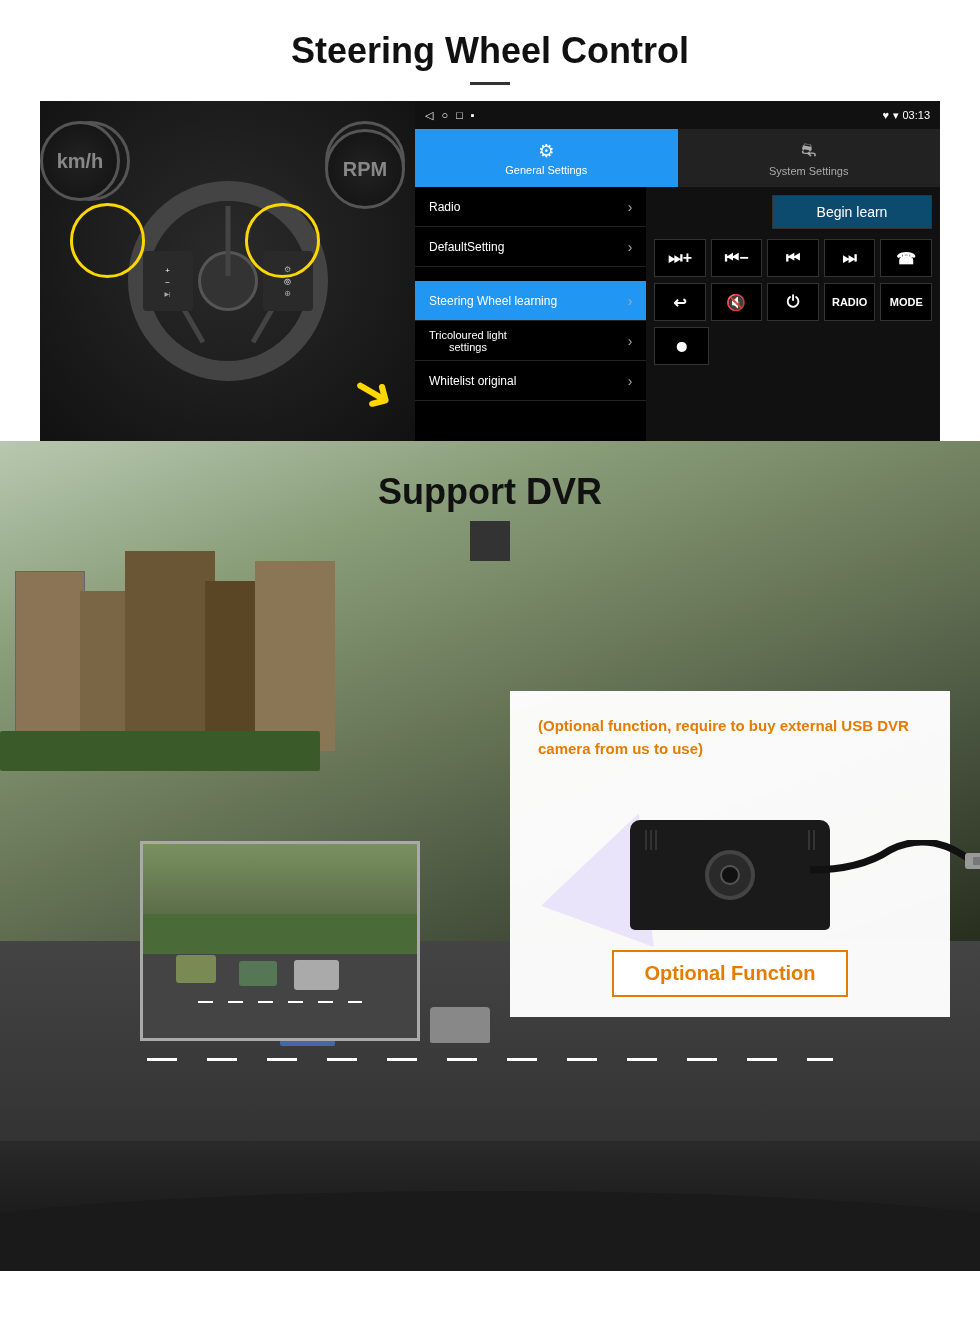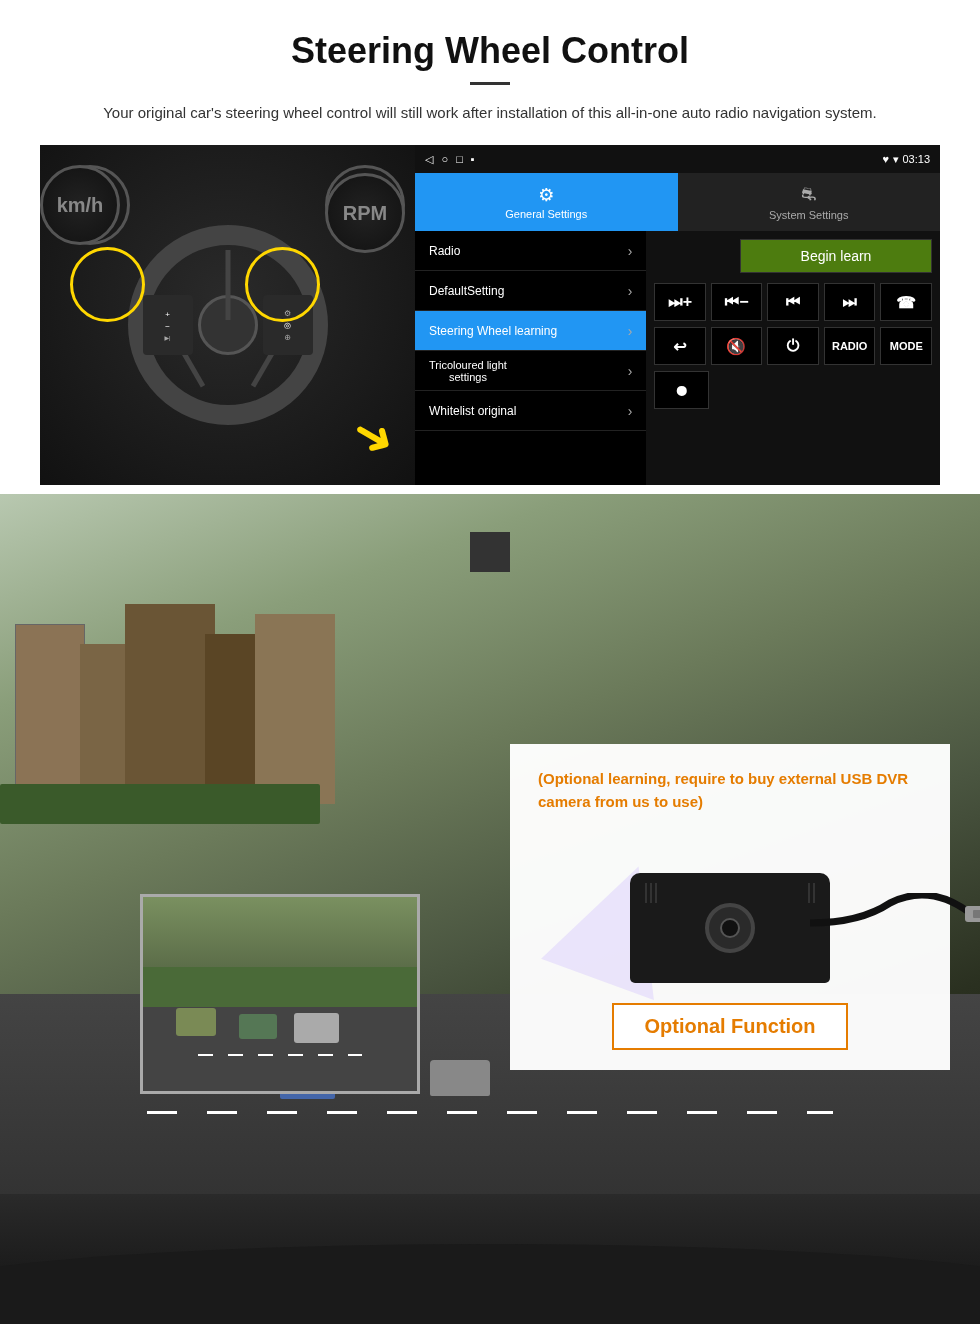--- a/index.html
+++ b/index.html
@@ -5,21 +5,21 @@
     * { box-sizing: border-box; margin: 0; padding: 0; }
     body {
       width: 980px;
       font-family: Arial, sans-serif;
       background: #fff;
       overflow-x: hidden;
     }
 
     
     .section1 {
-      padding: 30px 40px 9px;
+      padding: 30px 40px 0;
       text-align: center;
     }
     .section1 h1 {
       font-size: 36px;
       font-weight: 900;
       color: #111;
       margin-bottom: 10px;
     }
     .section1 .divider {
       width: 40px;
@@ -126,45 +126,46 @@
       display: flex;
       align-items: center;
       justify-content: space-between;
       padding: 0 14px;
       color: #fff;
       font-size: 12px;
       border-bottom: 1px solid #222;
     }
     .menu-item.active {
       background: #2196F3;
+      margin-top: 14px;
     }
     .menu-item-text { font-size: 11px; text-align: center; }
     .menu-chevron { color: #aaa; font-size: 14px; }
 
     
     .controls-panel {
       background: #111;
       display: flex;
       flex-direction: column;
       padding: 8px;
       gap: 6px;
     }
     .begin-learn-row {
       display: flex;
       justify-content: flex-end;
       margin-bottom: 4px;
     }
     .begin-learn-btn {
-      background: #4d7c0f;
+      background: #0c4a6e;
       border: 1px solid #333;
       color: #fff;
       padding: 8px 24px;
       font-size: 14px;
       cursor: pointer;
-      width: 192px;
+      width: 160px;
       text-align: center;
     }
     .ctrl-row {
       display: flex;
       gap: 5px;
     }
     .ctrl-btn {
       background: #000;
       border: 1px solid #333;
       color: #fff;
@@ -295,21 +296,20 @@
       background: linear-gradient(180deg, #2a2a2a 0%, #111 100%);
       position: relative;
     }
   </style>
 </head>
 <body>
 
 <div class="section1">
   <h1>Steering Wheel Control</h1>
   <div class="divider"></div>
-  <p class="subtitle">Your original car's steering wheel control will still work after installation of this all-in-one auto radio navigation system.</p>
 
   <div class="steering-composite">
 
     <div class="steering-left">
       <div class="sw-bg">
 
         <div style="position:absolute;top:20px;left:10px;width:80px;height:80px;border-radius:50%;border:3px solid #555;background:#1a1a1a;"></div>
         <div style="position:absolute;top:20px;right:10px;width:80px;height:80px;border-radius:50%;border:3px solid #555;background:#1a1a1a;"></div>
         <div style="position:absolute;top:20px;left:0;width:80px;height:80px;border-radius:50%;border:3px solid #555;background:radial-gradient(#222,#111);display:flex;align-items:center;justify-content:center;color:#888;font-size:20px;font-weight:bold;">km/h</div>
         <div style="position:absolute;top:28px;right:10px;width:80px;height:80px;border-radius:50%;border:3px solid #555;background:radial-gradient(#222,#111);display:flex;align-items:center;justify-content:center;color:#888;font-size:20px;font-weight:bold;">RPM</div>
@@ -424,20 +424,21 @@
         </div>
       </div>
     </div>
   </div>
 </div>
 
 <div class="section2">
   <div class="dvr-bg">
 
     <div class="dvr-title-area">
+      <h2>Support DVR</h2>
       <div class="dvr-title-area divider" style="width:40px;height:3px;background:#333;margin:8px auto 0;"></div>
     </div>
 
     <div class="dvr-scene">
 
       <div style="position:absolute;top:130px;left:15px;width:70px;height:180px;background:#8B7355;border:1px solid #666;"></div>
       <div style="position:absolute;top:150px;left:80px;width:50px;height:160px;background:#7a6545;"></div>
       <div style="position:absolute;top:110px;left:125px;width:90px;height:200px;background:#6a5535;"></div>
       <div style="position:absolute;top:140px;left:205px;width:60px;height:170px;background:#5a4525;"></div>
       <div style="position:absolute;top:120px;left:255px;width:80px;height:190px;background:#8a7555;"></div>
@@ -460,21 +461,21 @@
 
         <div style="position:absolute;bottom:55px;left:12%;width:40px;height:28px;background:#7a8a55;border-radius:3px;"></div>
         <div style="position:absolute;bottom:52px;left:35%;width:38px;height:25px;background:#557755;border-radius:3px;"></div>
         <div style="position:absolute;bottom:48px;left:55%;width:45px;height:30px;background:#aaa;border-radius:3px;"></div>
 
         <div style="position:absolute;top:70px;left:0;width:100%;height:40px;background:#4a6a38;"></div>
       </div>
     </div>
 
     <div class="dvr-info-card">
-      <p class="optional-text">(Optional learning, require to buy external USB DVR camera from us to use)</p>
+      <p class="optional-text">(Optional function, require to buy external USB DVR camera from us to use)</p>
 
       <div class="dvr-camera-area">
 
         <div style="position:absolute;left:20px;bottom:0;width:0;height:0;border-left:60px solid transparent;border-right:60px solid transparent;border-bottom:120px solid rgba(200,180,255,0.3);transform:rotate(20deg);"></div>
 
         <div style="position:relative;z-index:2;">
           <div style="width:200px;height:110px;background:#1a1a1a;border-radius:10px 10px 5px 5px;position:relative;display:flex;align-items:center;justify-content:center;">
 
             <div style="width:50px;height:50px;border-radius:50%;background:#2a2a2a;border:4px solid #444;display:flex;align-items:center;justify-content:center;">
               <div style="width:20px;height:20px;border-radius:50%;background:#111;border:2px solid #555;"></div>

